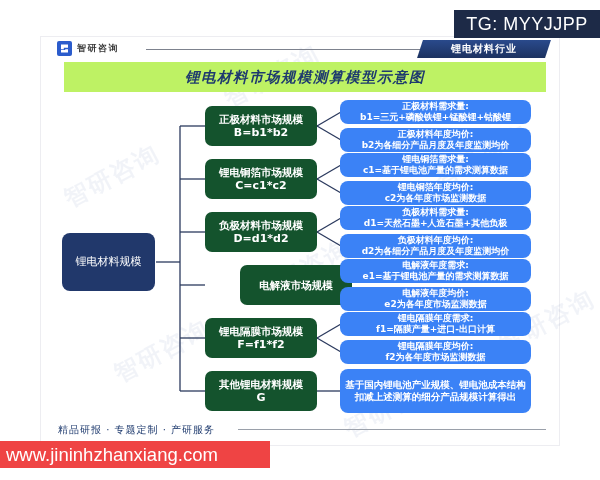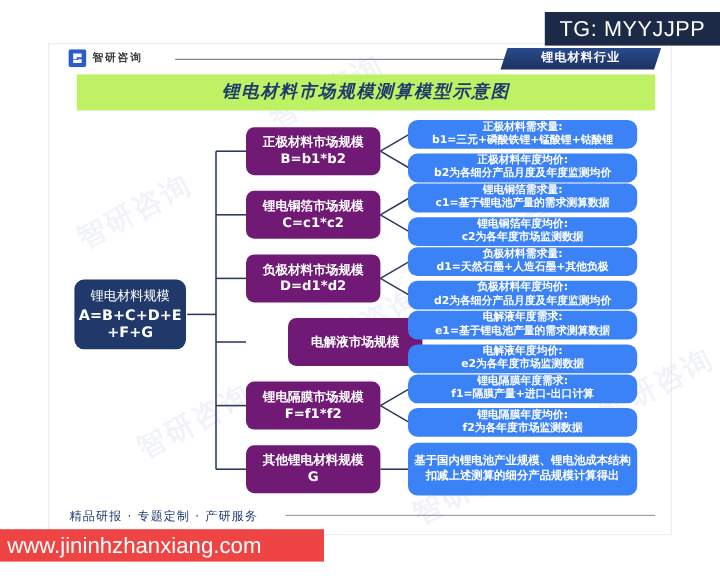--- a/index.html
+++ b/index.html
@@ -30,21 +30,21 @@
     letter-spacing:1.5px;font-style:italic;}
   
   #connectors{position:absolute;left:0;top:0;pointer-events:none;}
   #connectors line{stroke:#2b3a5e;stroke-width:1.3;}
   
   .root-node{position:absolute;left:62px;top:233px;width:93px;height:58px;background:#21386b;
     border-radius:8px;color:#fff;display:flex;flex-direction:column;justify-content:center;
     text-align:center;box-sizing:border-box;padding:2px;}
   .root-name{font-size:11px;font-weight:normal;line-height:14px;}
   .root-formula{font-size:12px;font-weight:bold;line-height:14px;word-break:break-all;margin-top:2px;}
-  .mid-box{position:absolute;left:205px;width:112px;height:40px;background:#701a75;border-radius:7px;
+  .mid-box{position:absolute;left:205px;width:112px;height:40px;background:#14532d;border-radius:7px;
     color:#fff;display:flex;flex-direction:column;justify-content:center;text-align:center;
     box-sizing:border-box;padding:1px;}
   .mid-name{font-size:10.5px;font-weight:bold;line-height:14px;}
   .mid-formula{font-size:11px;font-weight:bold;line-height:14px;}
   .det-box{position:absolute;left:340px;width:191px;height:24px;background:#3b82f6;border-radius:8px;
     color:#fff;display:flex;flex-direction:column;justify-content:center;text-align:center;
     box-sizing:border-box;padding:1px 4px;}
   .det-title{font-size:9px;font-weight:bold;line-height:11px;}
   .det-desc{font-size:9px;font-weight:bold;line-height:11px;}
   .det-box.big{height:44px;}
@@ -108,21 +108,20 @@
       <line x1="317" y1="285" x2="341" y2="299"></line>
       <line x1="180" y1="338" x2="205" y2="338"></line>
       <line x1="317" y1="338" x2="341" y2="324"></line>
       <line x1="317" y1="338" x2="341" y2="352"></line>
       <line x1="180" y1="391" x2="205" y2="391"></line>
       <line x1="317" y1="391" x2="341" y2="391"></line>
     </svg>
 
   <div class="root-node">
     <div class="root-name">锂电材料规模</div>
-    <div class="root-formula">A=B+C+D+E+F+G</div>
   </div>
 
   <div id="rows">
       <div class="mid-box" style="top: 106px;">
         <div class="mid-name">正极材料市场规模</div>
         <div class="mid-formula">B=b1*b2</div>
       </div>
       <div class="det-box" style="top: 100px;">
         <div class="det-title">正极材料需求量:</div>
         <div class="det-desc">b1=三元+磷酸铁锂+锰酸锂+钴酸锂</div>

